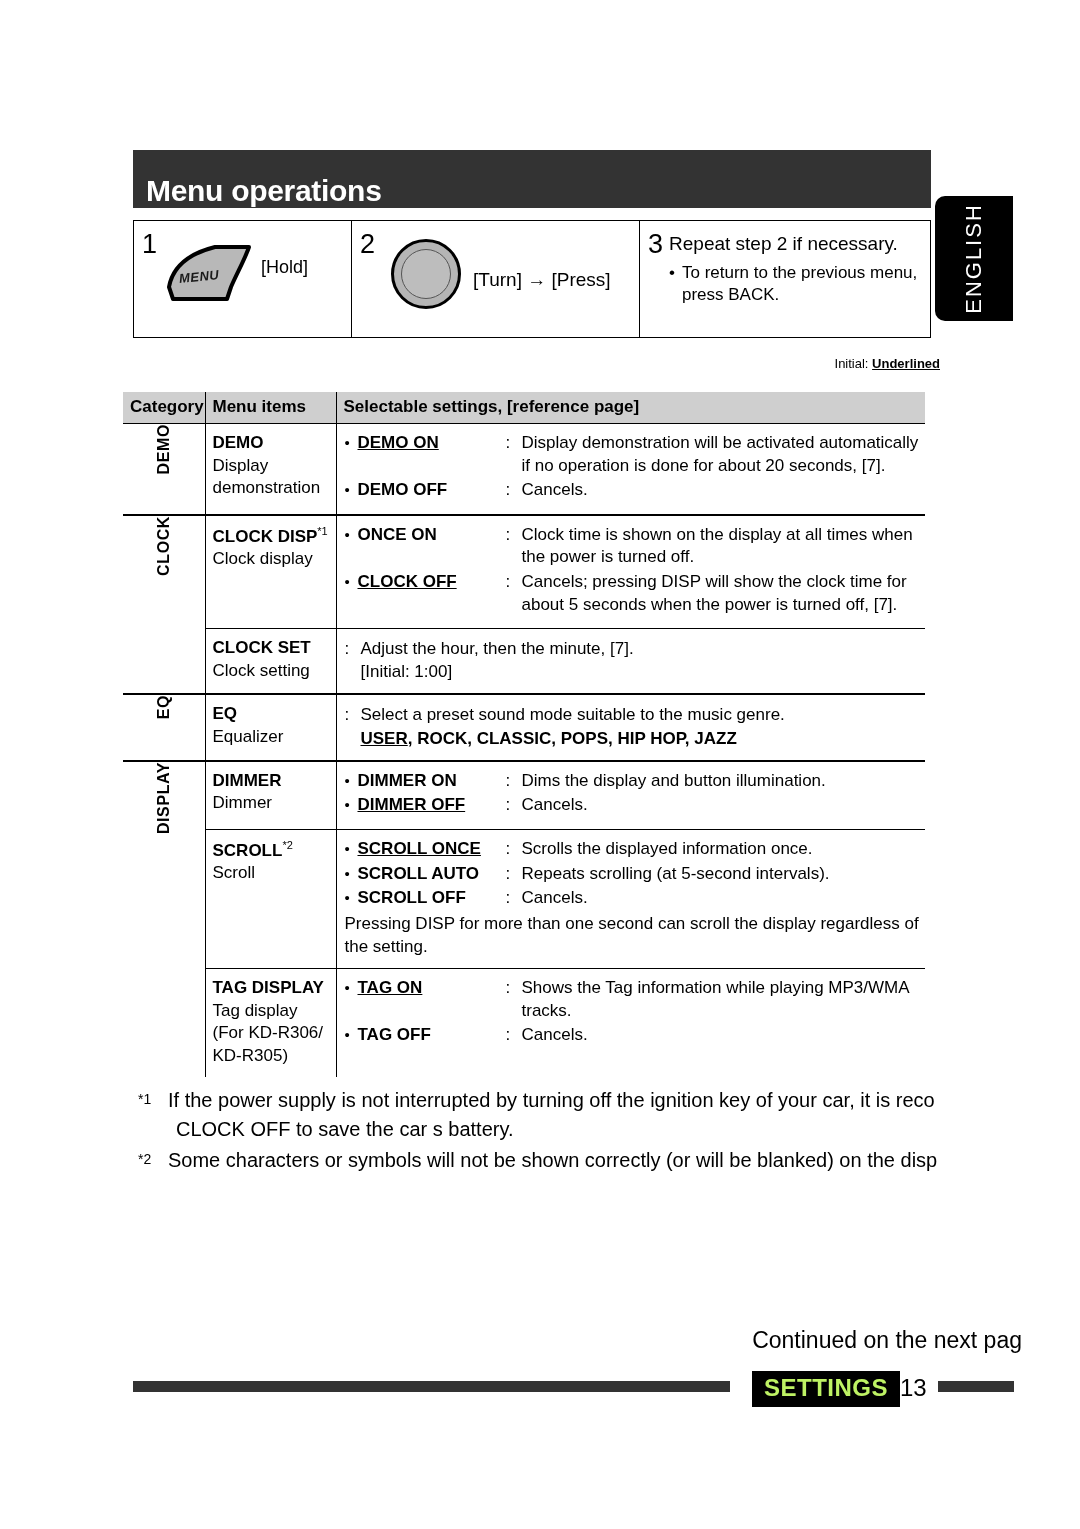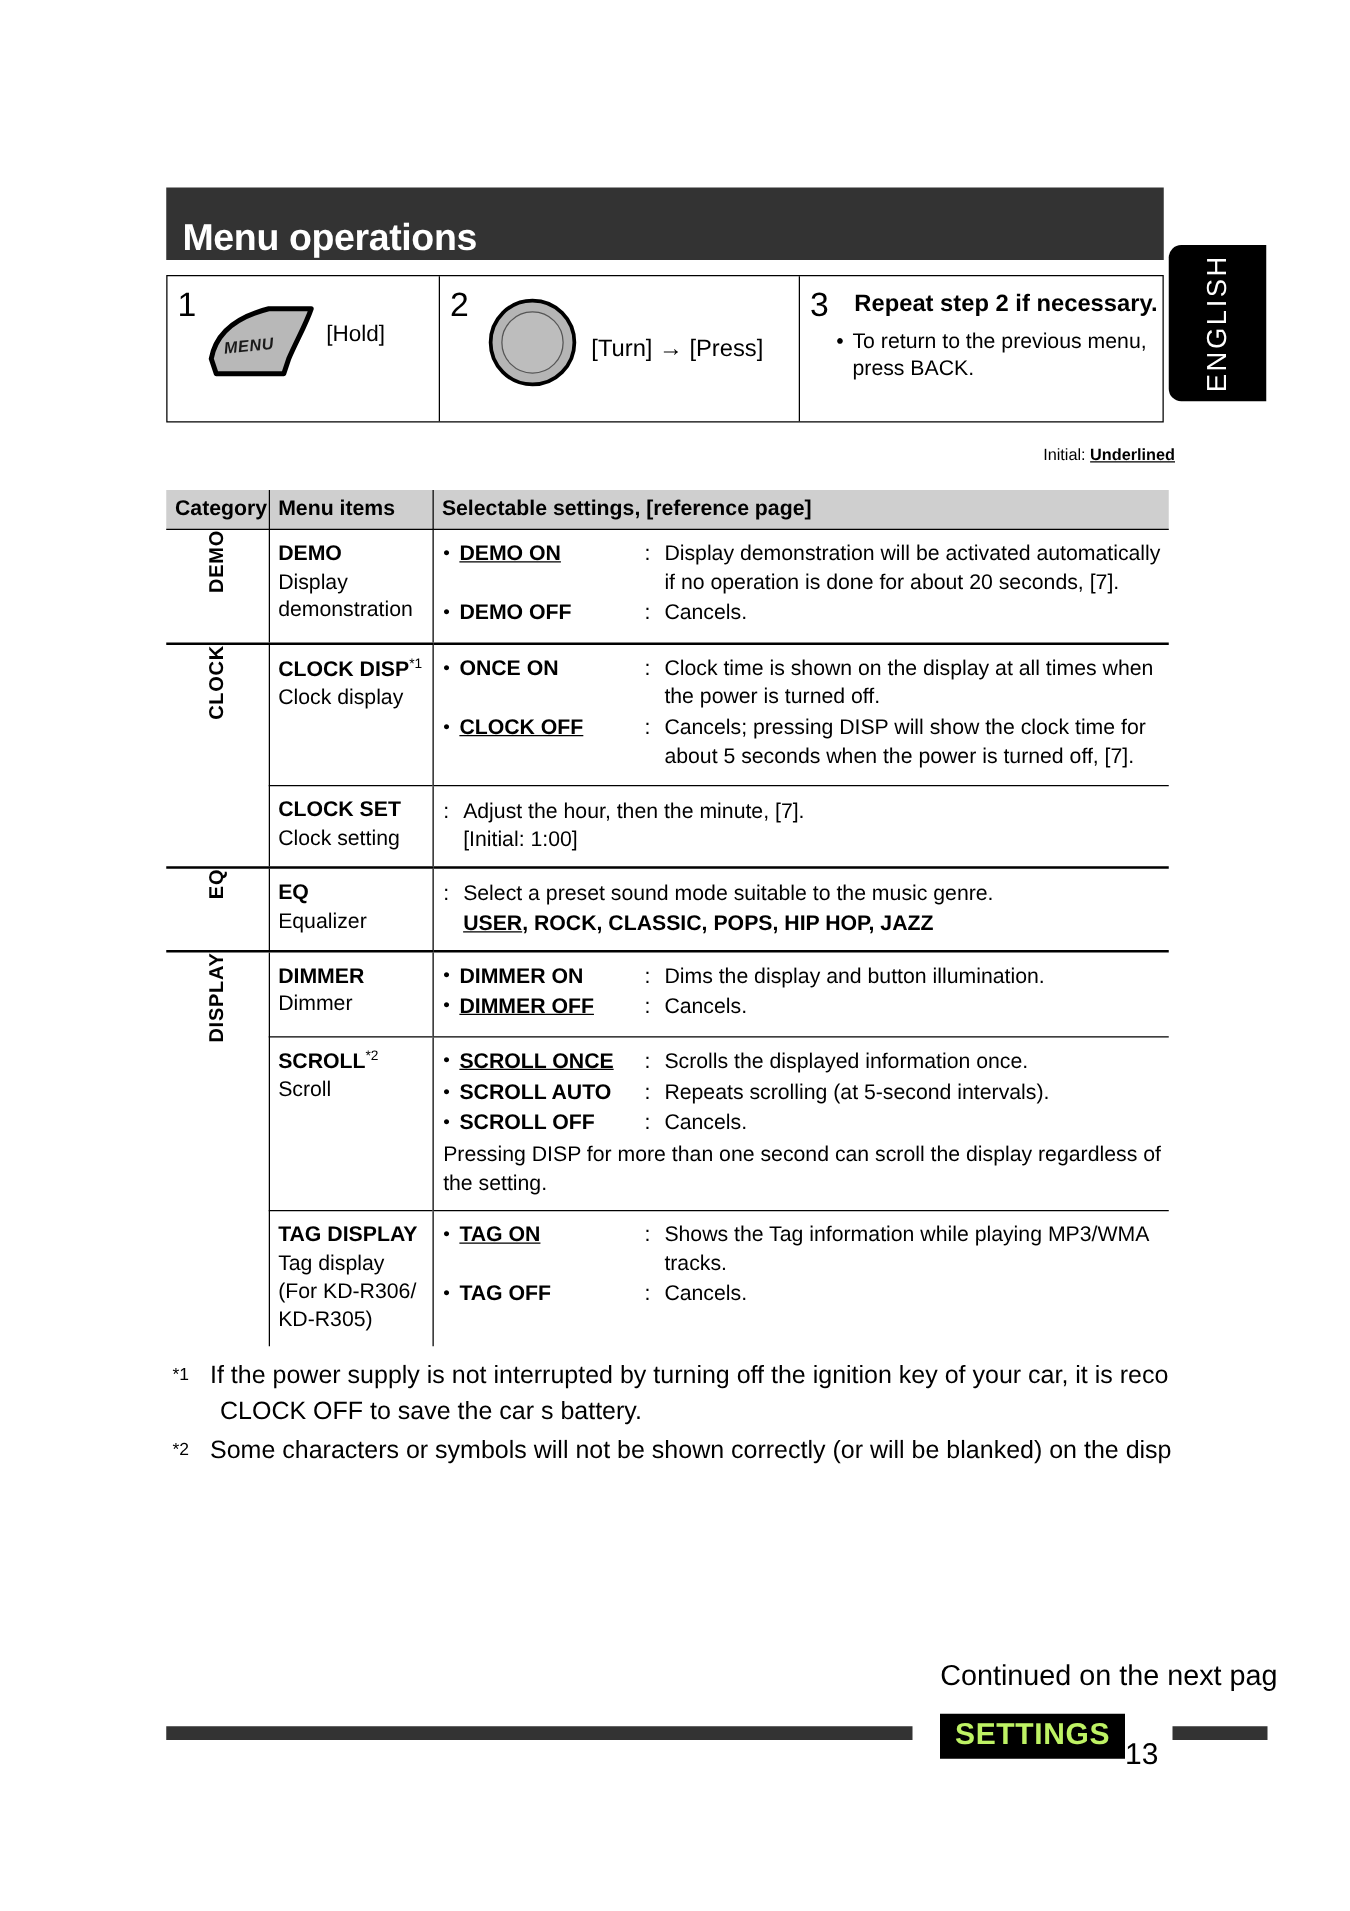--- a/index.html
+++ b/index.html
@@ -129,21 +129,21 @@
     box-sizing: border-box;
   }
   .knob-label {
     font-size: 19px;
     margin-top: 42px;
     margin-left: 12px;
     white-space: nowrap;
   }
 
   .step3-body { padding-top: 6px; }
-  .step3-title { font-size: 19px; font-weight: bold; white-space: nowrap; text-align: right; }
+  .step3-title { font-size: 19px; font-weight: normal; white-space: nowrap; }
   .step3-bullet {
     font-size: 17px;
     margin-top: 7px;
     display: flex;
     line-height: 1.28;
     max-width: 275px;
   }
   .step3-bullet .dot { margin-right: 7px; }
 
   
@@ -152,21 +152,21 @@
     right: 140px;
     top: 356px;
     font-size: 13px;
     white-space: nowrap;
   }
   .initial-note b { text-decoration: underline; }
 
   
   .tbl {
     position: absolute;
-    left: 133px;
+    left: 123px;
     top: 392px;
     width: 802px;
     border-collapse: collapse;
     table-layout: fixed;
   }
   .tbl td, .tbl th { vertical-align: top; padding: 0; }
 
   .hdr-row td {
     background: #cfcfcf;
     border-bottom: 1.5px solid #000;
@@ -285,21 +285,20 @@
     color: #bef264;
     font-size: 24px;
     font-weight: bold;
     letter-spacing: 0.5px;
     padding: 3px 12px 5px 12px;
   }
   .page-num {
     position: absolute;
     left: 900px; top: 0px;
     font-size: 24px;
-    margin-top: 16px;
   }
   .rule-short {
     position: absolute;
     left: 938px; top: 7px;
     width: 76px; height: 11px;
     background: #333333;
   }
 </style>
 </head>
 <body>

